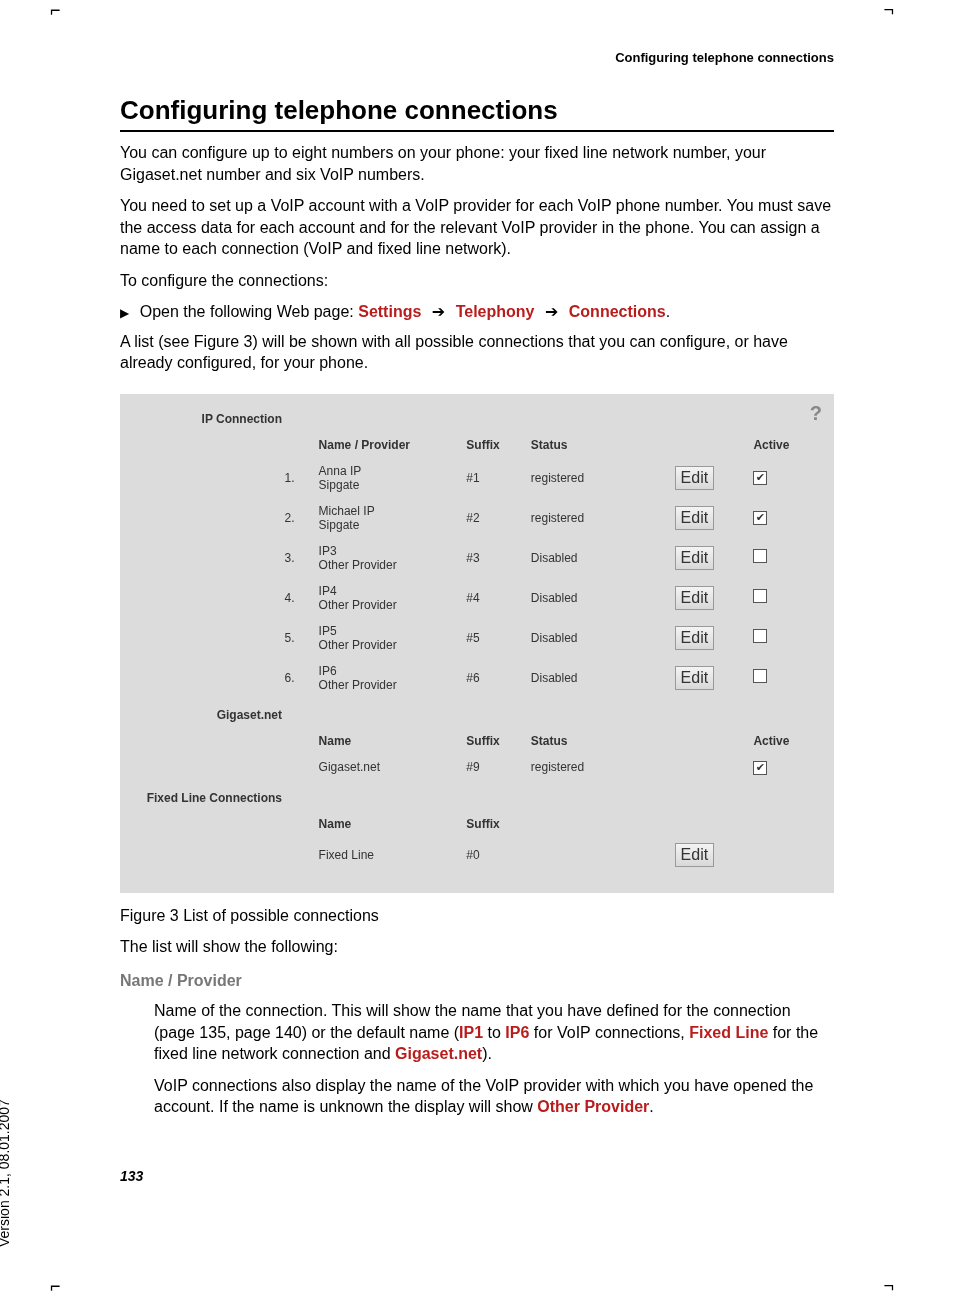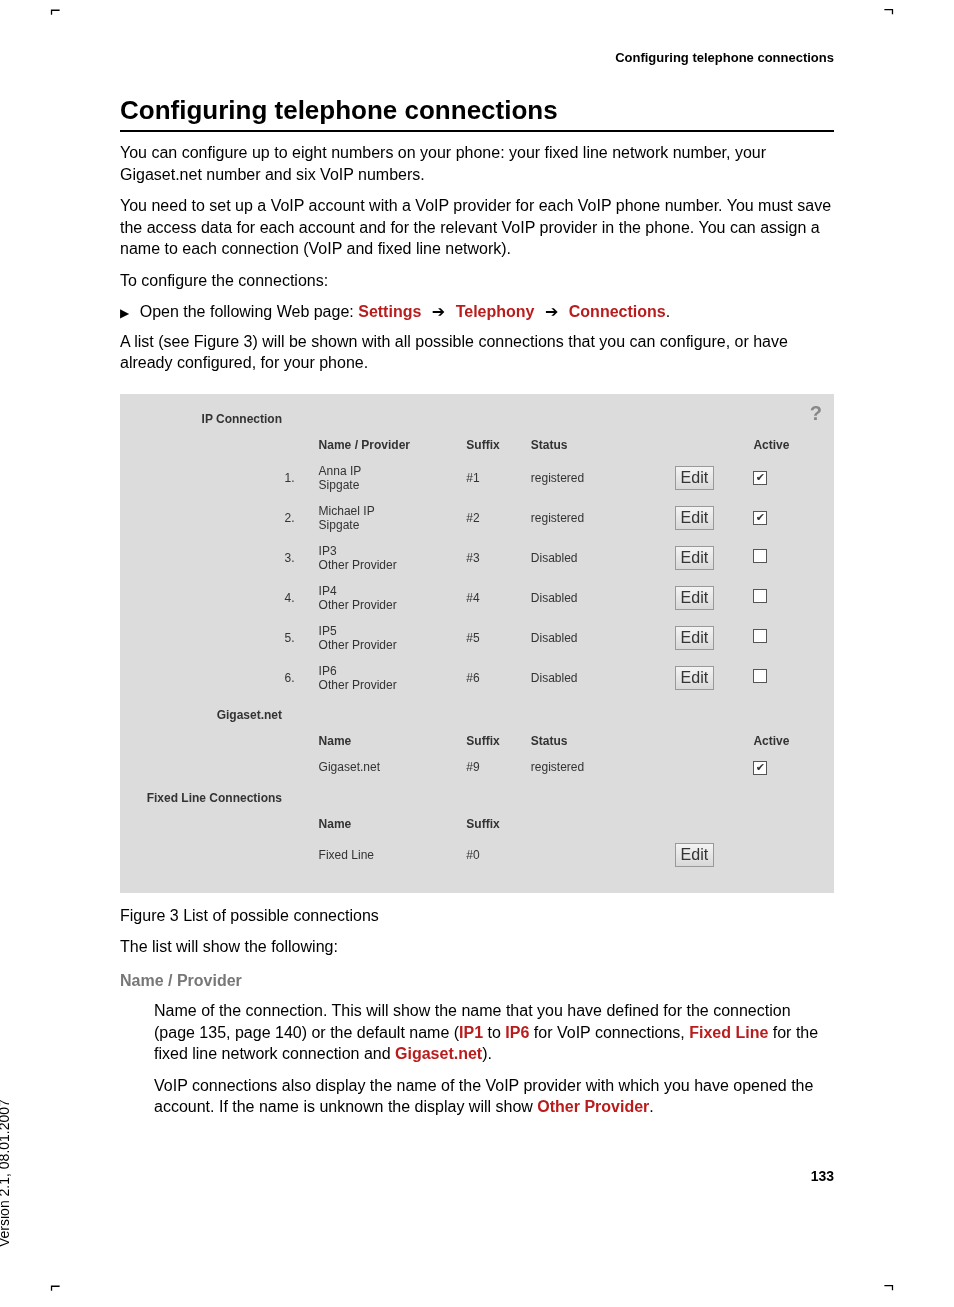--- a/index.html
+++ b/index.html
@@ -86,21 +86,21 @@
     width: 12px; height: 12px;
     border: 1px solid #555;
     background: #fff;
     text-align: center;
     line-height: 10px;
     font-size: 11px;
   }
   .caption { margin: 12px 0 8px 0; }
   .deflabel { color: #777; font-weight: bold; margin-top: 14px; }
   .defbody { margin-left: 34px; }
-  .pagenum { text-align: right; font-weight: bold; font-size: 14px; margin-top: 50px; }
+  .pagenum { font-weight: bold; font-size: 14px; margin-top: 50px; font-style: italic; }
   .version {
     position: absolute;
     left: 12px;
     bottom: 60px;
     transform: rotate(-90deg);
     transform-origin: left bottom;
     font-size: 14px;
     white-space: nowrap;
   }
   .crop-bl { position: absolute; left: 50px; bottom: 10px; font-size: 18px; }

